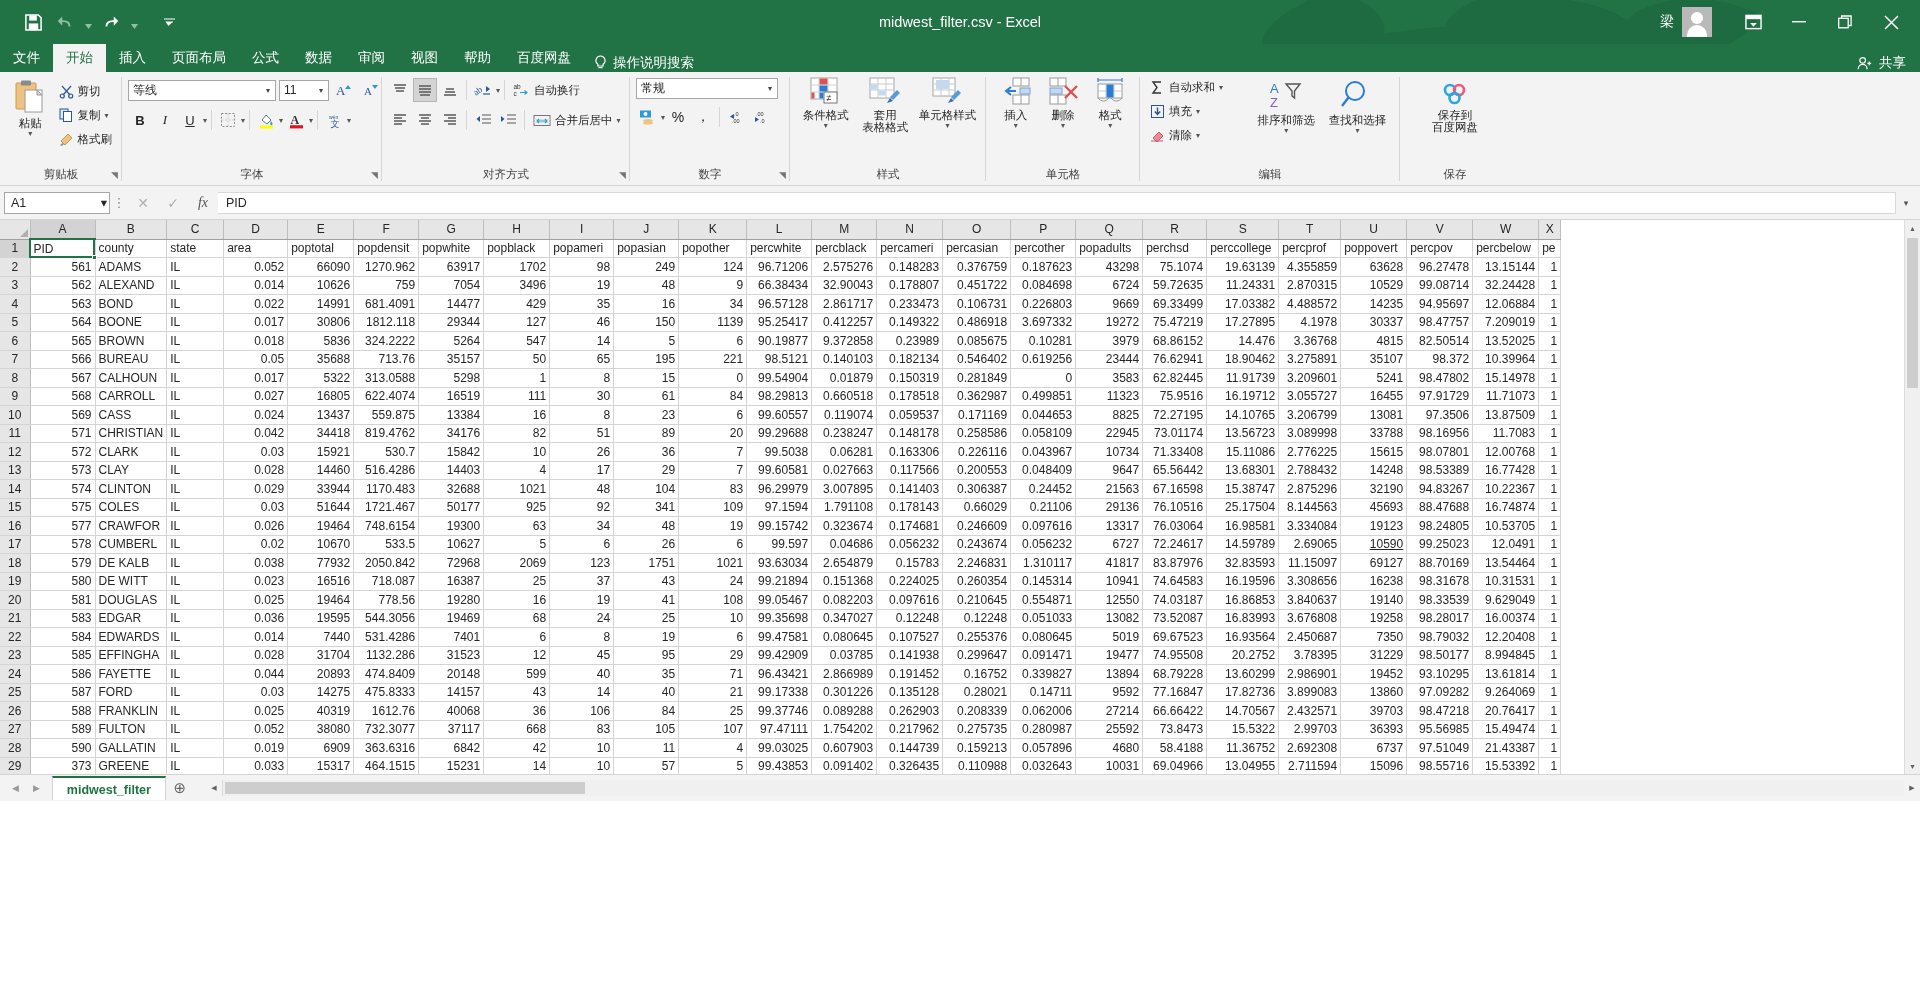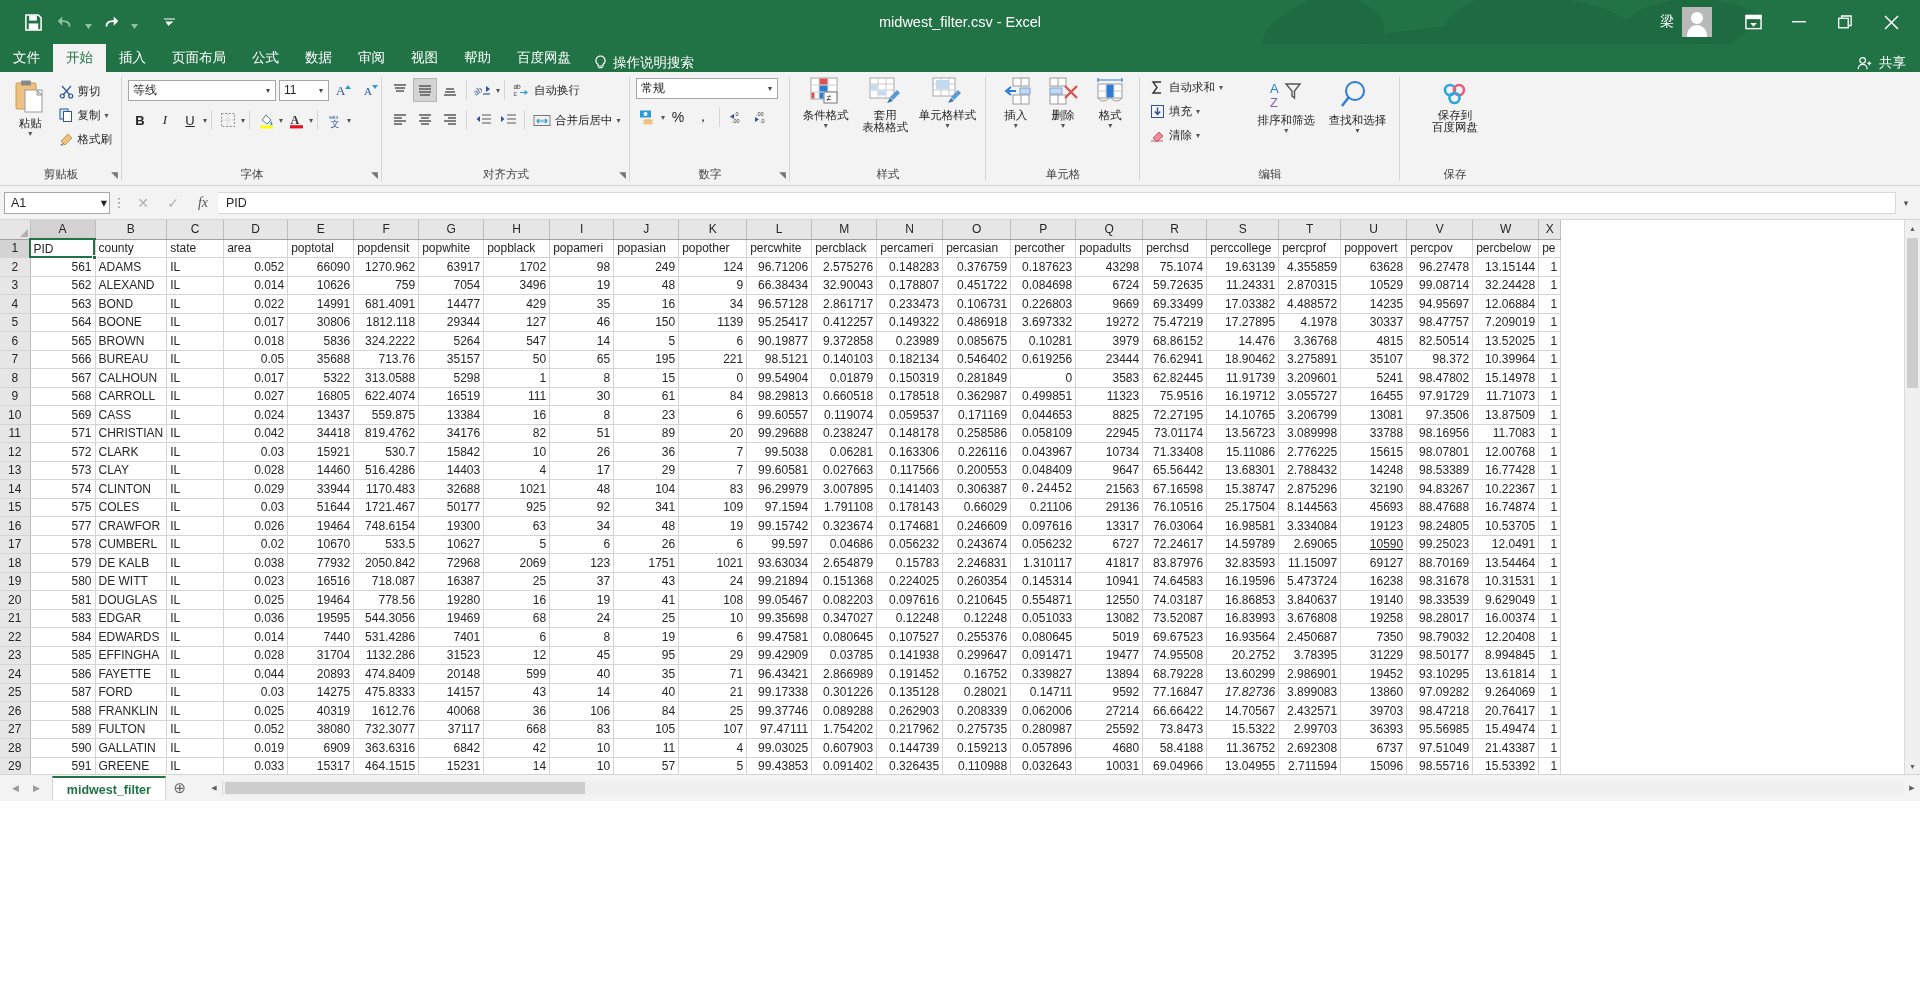--- a/index.html
+++ b/index.html
@@ -1080,21 +1080,21 @@
           <td class="num" style="width: 65px;">1170.483</td>
           <td class="num" style="width: 65px;">32688</td>
           <td class="num" style="width: 66px;">1021</td>
           <td class="num" style="width: 64px;">48</td>
           <td class="num" style="width: 65px;">104</td>
           <td class="num" style="width: 68px;">83</td>
           <td class="num" style="width: 65px;">96.29979</td>
           <td class="num" style="width: 65px;">3.007895</td>
           <td class="num" style="width: 66px;">0.141403</td>
           <td class="num" style="width: 68px;">0.306387</td>
-          <td class="num" style="width: 65px; font-family: Liberation Mono, monospace;">0.24452</td>
+          <td class="num" style="width: 65px;">0.24452</td>
           <td class="num" style="width: 67px;">21563</td>
           <td class="num" style="width: 64px;">67.16598</td>
           <td class="num" style="width: 72px;">15.38747</td>
           <td class="num" style="width: 62px;">2.875296</td>
           <td class="num" style="width: 66px;">32190</td>
           <td class="num" style="width: 66px;">94.83267</td>
           <td class="num" style="width: 66px;">10.22367</td>
           <td class="num" style="width: 22px;">1</td>
         </tr>
         <tr>
@@ -1219,21 +1219,21 @@
           <td class="num" style="width: 65px;">43</td>
           <td class="num" style="width: 68px;">24</td>
           <td class="num" style="width: 65px;">99.21894</td>
           <td class="num" style="width: 65px;">0.151368</td>
           <td class="num" style="width: 66px;">0.224025</td>
           <td class="num" style="width: 68px;">0.260354</td>
           <td class="num" style="width: 65px;">0.145314</td>
           <td class="num" style="width: 67px;">10941</td>
           <td class="num" style="width: 64px;">74.64583</td>
           <td class="num" style="width: 72px;">16.19596</td>
-          <td class="num" style="width: 62px;">5.473724</td>
+          <td class="num" style="width: 62px;">3.308656</td>
           <td class="num" style="width: 66px;">16238</td>
           <td class="num" style="width: 66px;">98.31678</td>
           <td class="num" style="width: 66px;">10.31531</td>
           <td class="num" style="width: 22px;">1</td>
         </tr>
         <tr>
           <td class="rowhdr">20</td>
           <td class="num" style="width: 65px;">581</td>
           <td class="txt" style="width: 64px;">DOUGLAS</td>
           <td class="txt" style="width: 57px;">IL</td>
@@ -1380,21 +1380,21 @@
           <td class="num" style="width: 64px;">14</td>
           <td class="num" style="width: 65px;">40</td>
           <td class="num" style="width: 68px;">21</td>
           <td class="num" style="width: 65px;">99.17338</td>
           <td class="num" style="width: 65px;">0.301226</td>
           <td class="num" style="width: 66px;">0.135128</td>
           <td class="num" style="width: 68px;">0.28021</td>
           <td class="num" style="width: 65px;">0.14711</td>
           <td class="num" style="width: 67px;">9592</td>
           <td class="num" style="width: 64px;">77.16847</td>
-          <td class="num" style="width: 72px; font-style: italic;">17.82736</td>
+          <td class="num" style="width: 72px;">17.82736</td>
           <td class="num" style="width: 62px;">3.899083</td>
           <td class="num" style="width: 66px;">13860</td>
           <td class="num" style="width: 66px;">97.09282</td>
           <td class="num" style="width: 66px;">9.264069</td>
           <td class="num" style="width: 22px;">1</td>
         </tr>
         <tr>
           <td class="rowhdr">26</td>
           <td class="num" style="width: 65px;">588</td>
           <td class="txt" style="width: 64px;">FRANKLIN</td>
@@ -1470,21 +1470,21 @@
           <td class="num" style="width: 64px;">58.4188</td>
           <td class="num" style="width: 72px;">11.36752</td>
           <td class="num" style="width: 62px;">2.692308</td>
           <td class="num" style="width: 66px;">6737</td>
           <td class="num" style="width: 66px;">97.51049</td>
           <td class="num" style="width: 66px;">21.43387</td>
           <td class="num" style="width: 22px;">1</td>
         </tr>
         <tr>
           <td class="rowhdr">29</td>
-          <td class="num" style="width: 65px;">591</td>
+          <td class="num" style="width: 65px;">373</td>
           <td class="txt" style="width: 64px;">GREENE</td>
           <td class="txt" style="width: 57px;">IL</td>
           <td class="num" style="width: 64px;">0.033</td>
           <td class="num" style="width: 66px;">15317</td>
           <td class="num" style="width: 65px;">464.1515</td>
           <td class="num" style="width: 65px;">15231</td>
           <td class="num" style="width: 66px;">14</td>
           <td class="num" style="width: 64px;">10</td>
           <td class="num" style="width: 65px;">57</td>
           <td class="num" style="width: 68px;">5</td>

